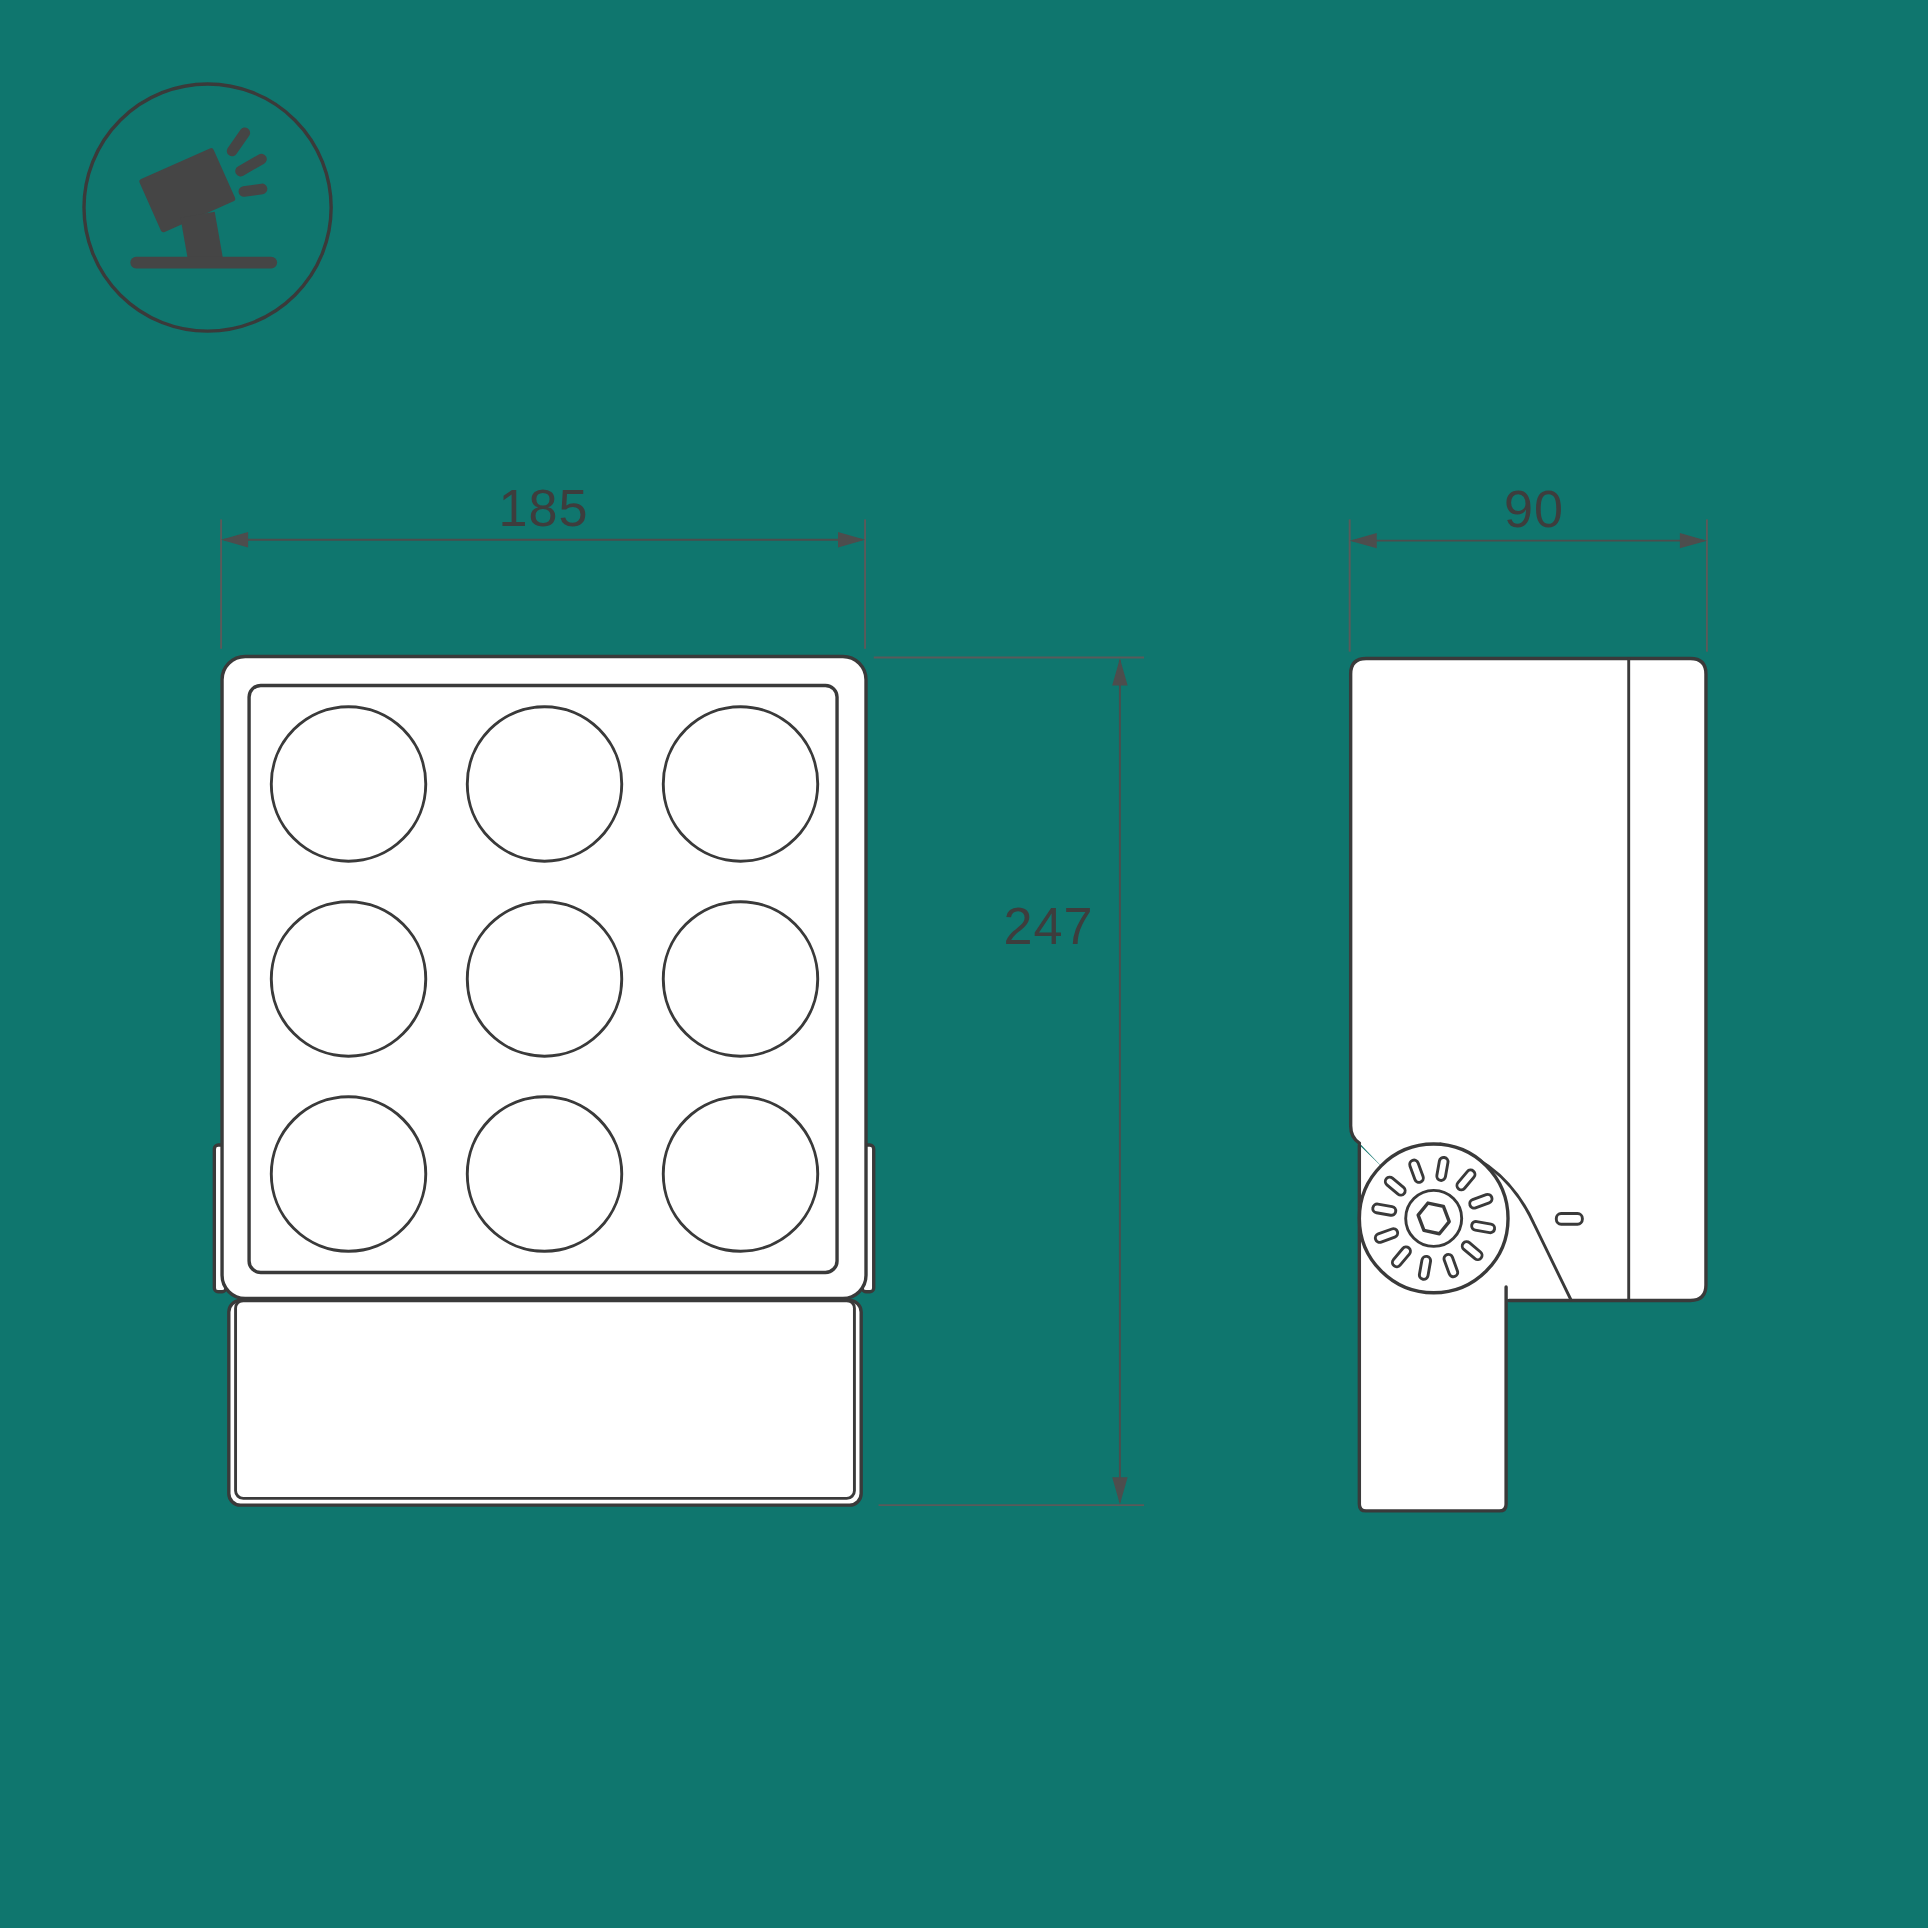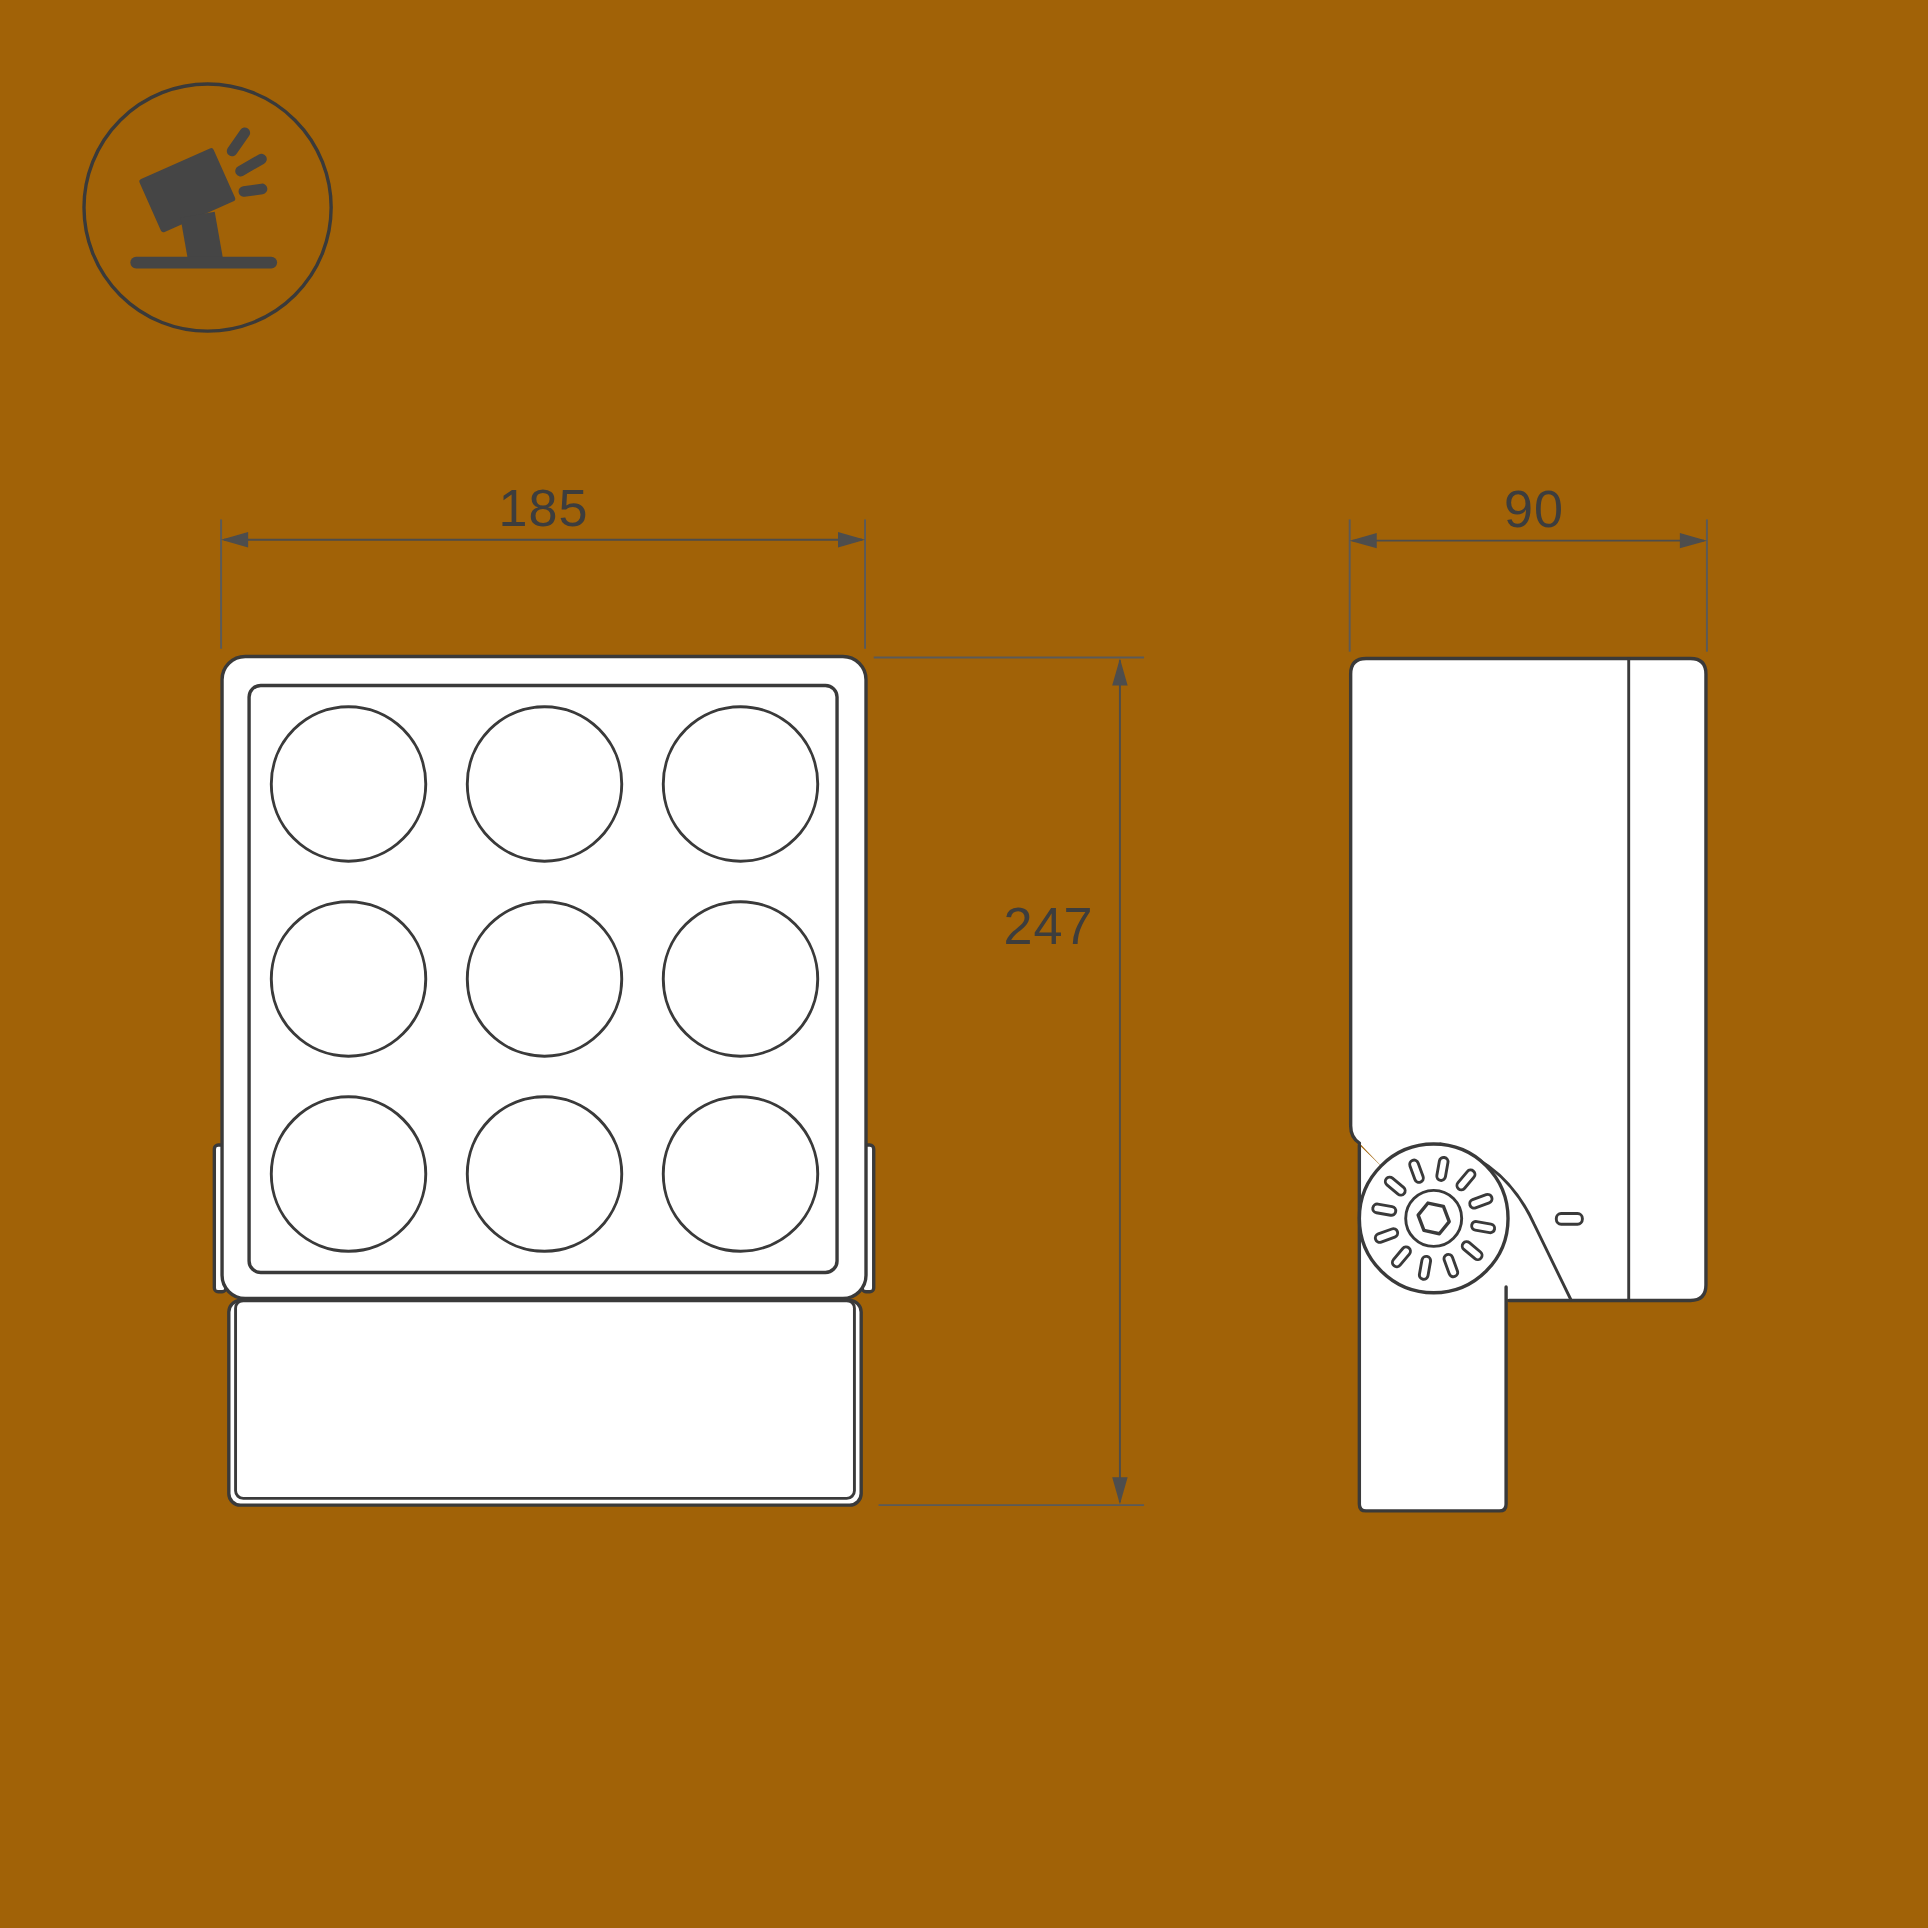--- a/index.html
+++ b/index.html
@@ -5,21 +5,21 @@
   html, body {
     margin: 0;
     padding: 0;
     background: #ffffff;
     font-family: "Liberation Sans", sans-serif;
   }
   .canvas {
     position: relative;
     width: 1928px;
     height: 1928px;
-    background: #a16207;
+    background: #0f766e;
     overflow: hidden;
   }
   svg { display: block; }
   .outline {
     fill: none;
     stroke: #3a3a3a;
     stroke-width: 3.5;
     stroke-linecap: round;
     stroke-linejoin: round;
   }

